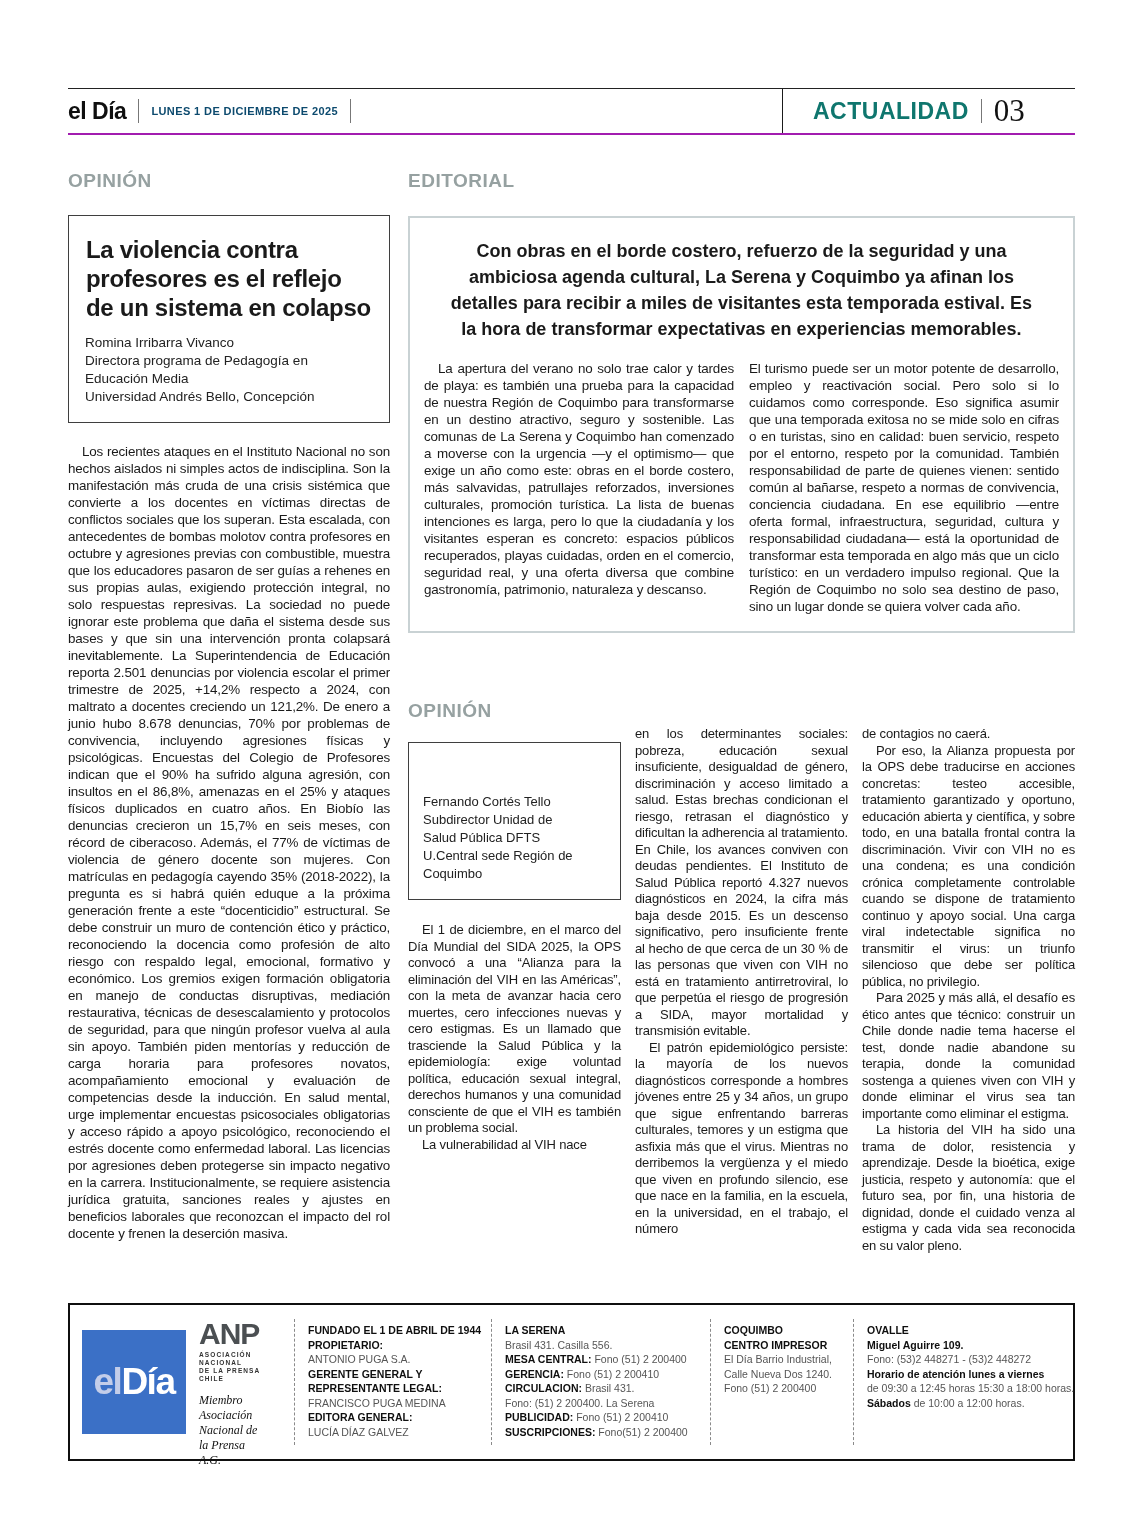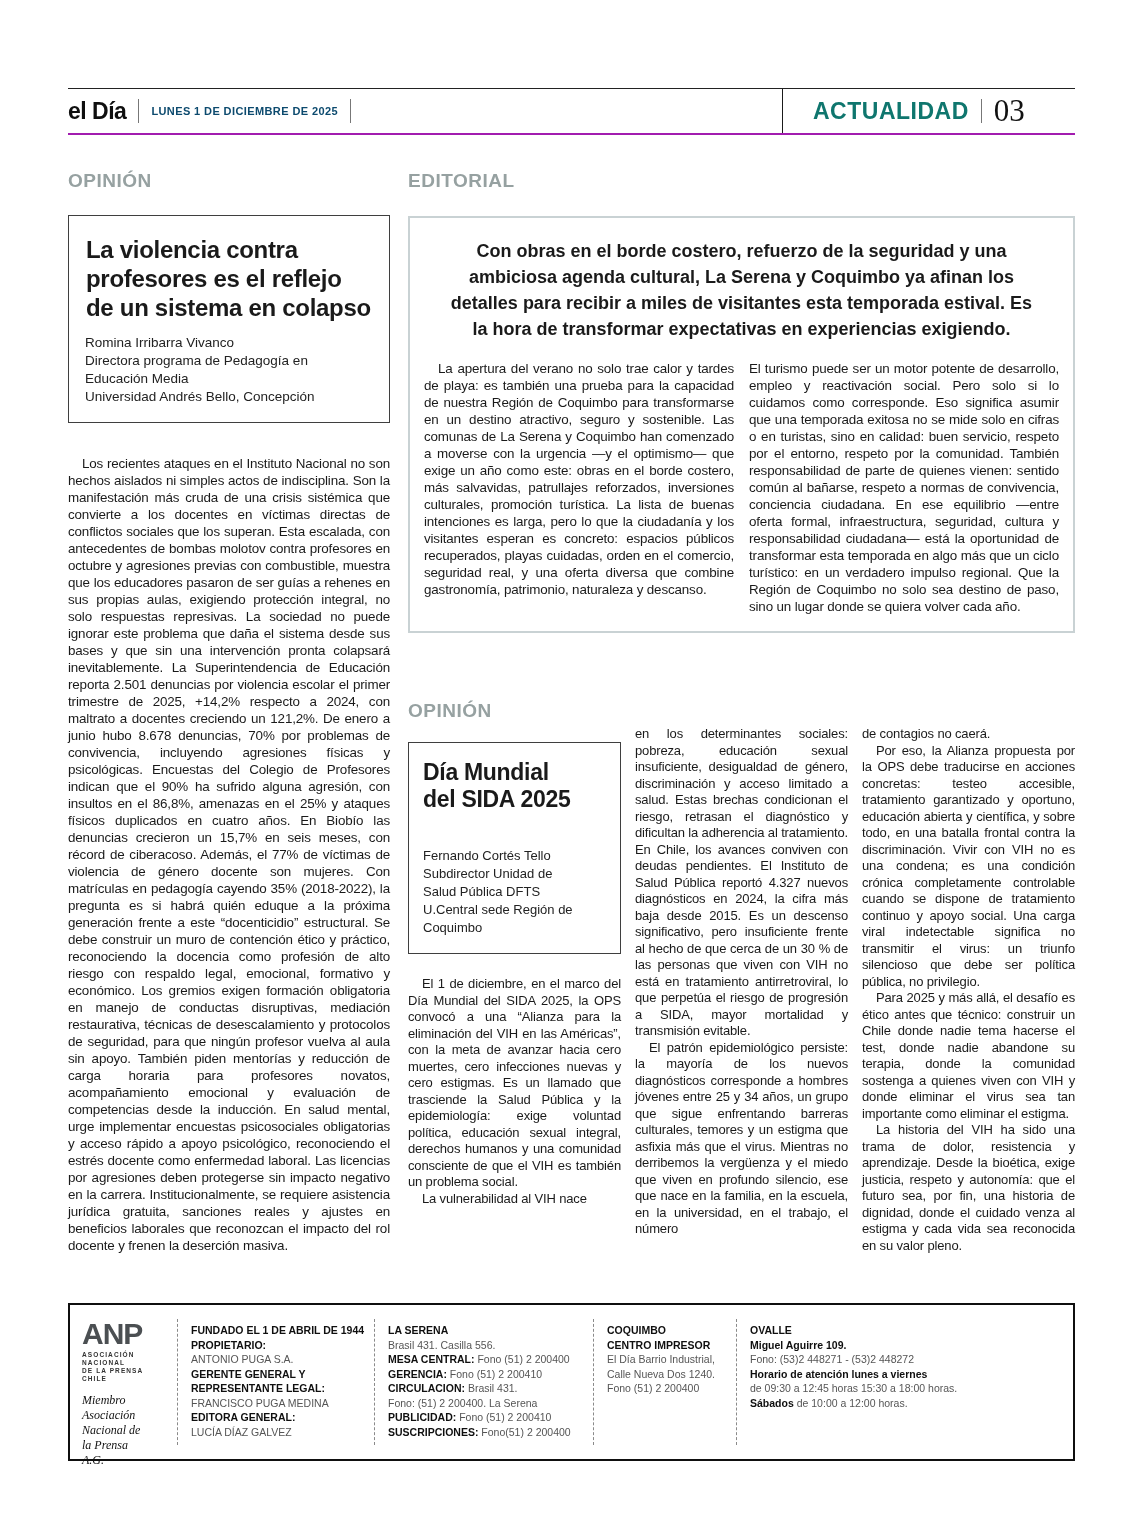--- a/index.html
+++ b/index.html
@@ -22,21 +22,21 @@
   .kicker{font-size:19px;font-weight:700;color:#96a1a1;letter-spacing:0.5px;}
   .body-text{font-size:13.4px;line-height:17px;letter-spacing:-0.15px;text-align:justify;}
   .para{margin:0;text-indent:14px;}
   .cont .para:first-child{text-indent:0;}
 
   
   .op1{position:absolute;left:68px;top:170px;width:322px;}
   .op-box{border:1px solid #3f3f3f;padding:18px 16px 16px 16px;margin-top:23px;box-sizing:border-box;}
   .op1-title{font-size:24px;line-height:29px;font-weight:800;letter-spacing:-0.3px;margin:1px;}
   .author-block{margin-top:12px;font-size:13.5px;line-height:18px;color:#222;white-space:pre-line;}
-  .op1 .body-text{margin-top:32px;}
+  .op1 .body-text{margin-top:20px;}
 
   
   .editorial{position:absolute;left:408px;top:170px;width:667px;}
   .ed-box{border:2px solid #c9d2d4;margin-top:24px;padding:20px 14px 16px 14px;box-sizing:border-box;}
   .ed-title{font-size:29px;font-weight:800;letter-spacing:-0.4px;text-align:center;margin:0 0 14px 0;}
   .ed-sub{font-size:18px;line-height:26px;font-weight:700;text-align:center;margin:0 auto 18px auto;max-width:600px;}
   .ed-cols{display:flex;gap:15px;}
   .ed-col{flex:1;}
 
   
@@ -101,38 +101,36 @@
 Universidad Andrés Bello, Concepción</div>
     </div>
     <div class="body-text">
         <p class="para">Los recientes ataques en el Instituto Nacional no son hechos aislados ni simples actos de indisciplina. Son la manifestación más cruda de una crisis sistémica que convierte a los docentes en víctimas directas de conflictos sociales que los superan. Esta escalada, con antecedentes de bombas molotov contra profesores en octubre y agresiones previas con combustible, muestra que los educadores pasaron de ser guías a rehenes en sus propias aulas, exigiendo protección integral, no solo respuestas represivas. La sociedad no puede ignorar este problema que daña el sistema desde sus bases y que sin una intervención pronta colapsará inevitablemente. La Superintendencia de Educación reporta 2.501 denuncias por violencia escolar el primer trimestre de 2025, +14,2% respecto a 2024, con maltrato a docentes creciendo un 121,2%. De enero a junio hubo 8.678 denuncias, 70% por problemas de convivencia, incluyendo agresiones físicas y psicológicas. Encuestas del Colegio de Profesores indican que el 90% ha sufrido alguna agresión, con insultos en el 86,8%, amenazas en el 25% y ataques físicos duplicados en cuatro años. En Biobío las denuncias crecieron un 15,7% en seis meses, con récord de ciberacoso. Además, el 77% de víctimas de violencia de género docente son mujeres. Con matrículas en pedagogía cayendo 35% (2018-2022), la pregunta es si habrá quién eduque a la próxima generación frente a este “docenticidio” estructural. Se debe construir un muro de contención ético y práctico, reconociendo la docencia como profesión de alto riesgo con respaldo legal, emocional, formativo y económico. Los gremios exigen formación obligatoria en manejo de conductas disruptivas, mediación restaurativa, técnicas de desescalamiento y protocolos de seguridad, para que ningún profesor vuelva al aula sin apoyo. También piden mentorías y reducción de carga horaria para profesores novatos, acompañamiento emocional y evaluación de competencias desde la inducción. En salud mental, urge implementar encuestas psicosociales obligatorias y acceso rápido a apoyo psicológico, reconociendo el estrés docente como enfermedad laboral. Las licencias por agresiones deben protegerse sin impacto negativo en la carrera. Institucionalmente, se requiere asistencia jurídica gratuita, sanciones reales y ajustes en beneficios laborales que reconozcan el impacto del rol docente y frenen la deserción masiva.</p>
       </div>
   </section>
 
   <section class="editorial">
     <div class="kicker">EDITORIAL</div>
     <div class="ed-box">
-      <p class="ed-sub">Con obras en el borde costero, refuerzo de la seguridad y una ambiciosa agenda cultural, La Serena y Coquimbo ya afinan los detalles para recibir a miles de visitantes esta temporada estival. Es la hora de transformar expectativas en experiencias exigiendo.</p>
+      <p class="ed-sub">Con obras en el borde costero, refuerzo de la seguridad y una ambiciosa agenda cultural, La Serena y Coquimbo ya afinan los detalles para recibir a miles de visitantes esta temporada estival. Es la hora de transformar expectativas en experiencias memorables.</p>
       <div class="ed-cols">
         <div class="ed-col body-text">
             <p class="para">La apertura del verano no solo trae calor y tardes de playa: es también una prueba para la capacidad de nuestra Región de Coquimbo para transformarse en un destino atractivo, seguro y sostenible. Las comunas de La Serena y Coquimbo han comenzado a moverse con la urgencia —y el optimismo— que exige un año como este: obras en el borde costero, más salvavidas, patrullajes reforzados, inversiones culturales, promoción turística. La lista de buenas intenciones es larga, pero lo que la ciudadanía y los visitantes esperan es concreto: espacios públicos recuperados, playas cuidadas, orden en el comercio, seguridad real, y una oferta diversa que combine gastronomía, patrimonio, naturaleza y descanso.</p>
           </div>
         <div class="ed-col body-text cont">
             <p class="para">El turismo puede ser un motor potente de desarrollo, empleo y reactivación social. Pero solo si lo cuidamos como corresponde. Eso significa asumir que una temporada exitosa no se mide solo en cifras o en turistas, sino en calidad: buen servicio, respeto por el entorno, respeto por la comunidad. También responsabilidad de parte de quienes vienen: sentido común al bañarse, respeto a normas de convivencia, conciencia ciudadana. En ese equilibrio —entre oferta formal, infraestructura, seguridad, cultura y responsabilidad ciudadana— está la oportunidad de transformar esta temporada en algo más que un ciclo turístico: en un verdadero impulso regional. Que la Región de Coquimbo no solo sea destino de paso, sino un lugar donde se quiera volver cada año.</p>
           </div>
       </div>
     </div>
   </section>
 
   <section class="op2">
     <div class="op2-col">
       <div class="kicker">OPINIÓN</div>
       <div class="op2-box">
-        <h2 class="op2-title">Día Mundial
-del SIDA 2025</h2>
         <div class="author-block">Fernando Cortés Tello
 Subdirector Unidad de
 Salud Pública DFTS
 U.Central sede Región de
 Coquimbo</div>
       </div>
       <div class="body-text op2-col1-body">
           <p class="para">El 1 de diciembre, en el marco del Día Mundial del SIDA 2025, la OPS convocó a una “Alianza para la eliminación del VIH en las Américas”, con la meta de avanzar hacia cero muertes, cero infecciones nuevas y cero estigmas. Es un llamado que trasciende la Salud Pública y la epidemiología: exige voluntad política, educación sexual integral, derechos humanos y una comunidad consciente de que el VIH es también un problema social.</p>
           <p class="para">La vulnerabilidad al VIH nace</p>
         </div>
@@ -143,20 +141,24 @@
       </div>
     <div class="op2-col op2-colc body-text cont">
         <p class="para">de contagios no caerá.</p>
         <p class="para">Por eso, la Alianza propuesta por la OPS debe traducirse en acciones concretas: testeo accesible, tratamiento garantizado y oportuno, educación abierta y científica, y sobre todo, en una batalla frontal contra la discriminación. Vivir con VIH no es una condena; es una condición crónica completamente controlable cuando se dispone de tratamiento continuo y apoyo social. Una carga viral indetectable significa no transmitir el virus: un triunfo silencioso que debe ser política pública, no privilegio.</p>
         <p class="para">Para 2025 y más allá, el desafío es ético antes que técnico: construir un Chile donde nadie tema hacerse el test, donde nadie abandone su terapia, donde la comunidad sostenga a quienes viven con VIH y donde eliminar el virus sea tan importante como eliminar el estigma.</p>
         <p class="para">La historia del VIH ha sido una trama de dolor, resistencia y aprendizaje. Desde la bioética, exige justicia, respeto y autonomía: que el futuro sea, por fin, una historia de dignidad, donde el cuidado venza al estigma y cada vida sea reconocida en su valor pleno.</p>
       </div>
   </section>
 
   <footer class="foot">
+    <div class="logo-sq">
+      <span class="el">el</span>
+        <span class="dia">Día</span>
+    </div>
     <div class="assoc">
       <div class="anp-letters">ANP</div>
       <div class="anp-caption">ASOCIACIÓN
 NACIONAL
 DE LA PRENSA
 CHILE</div>
       <div class="membership">Miembro
 Asociación
 Nacional de
 la Prensa

